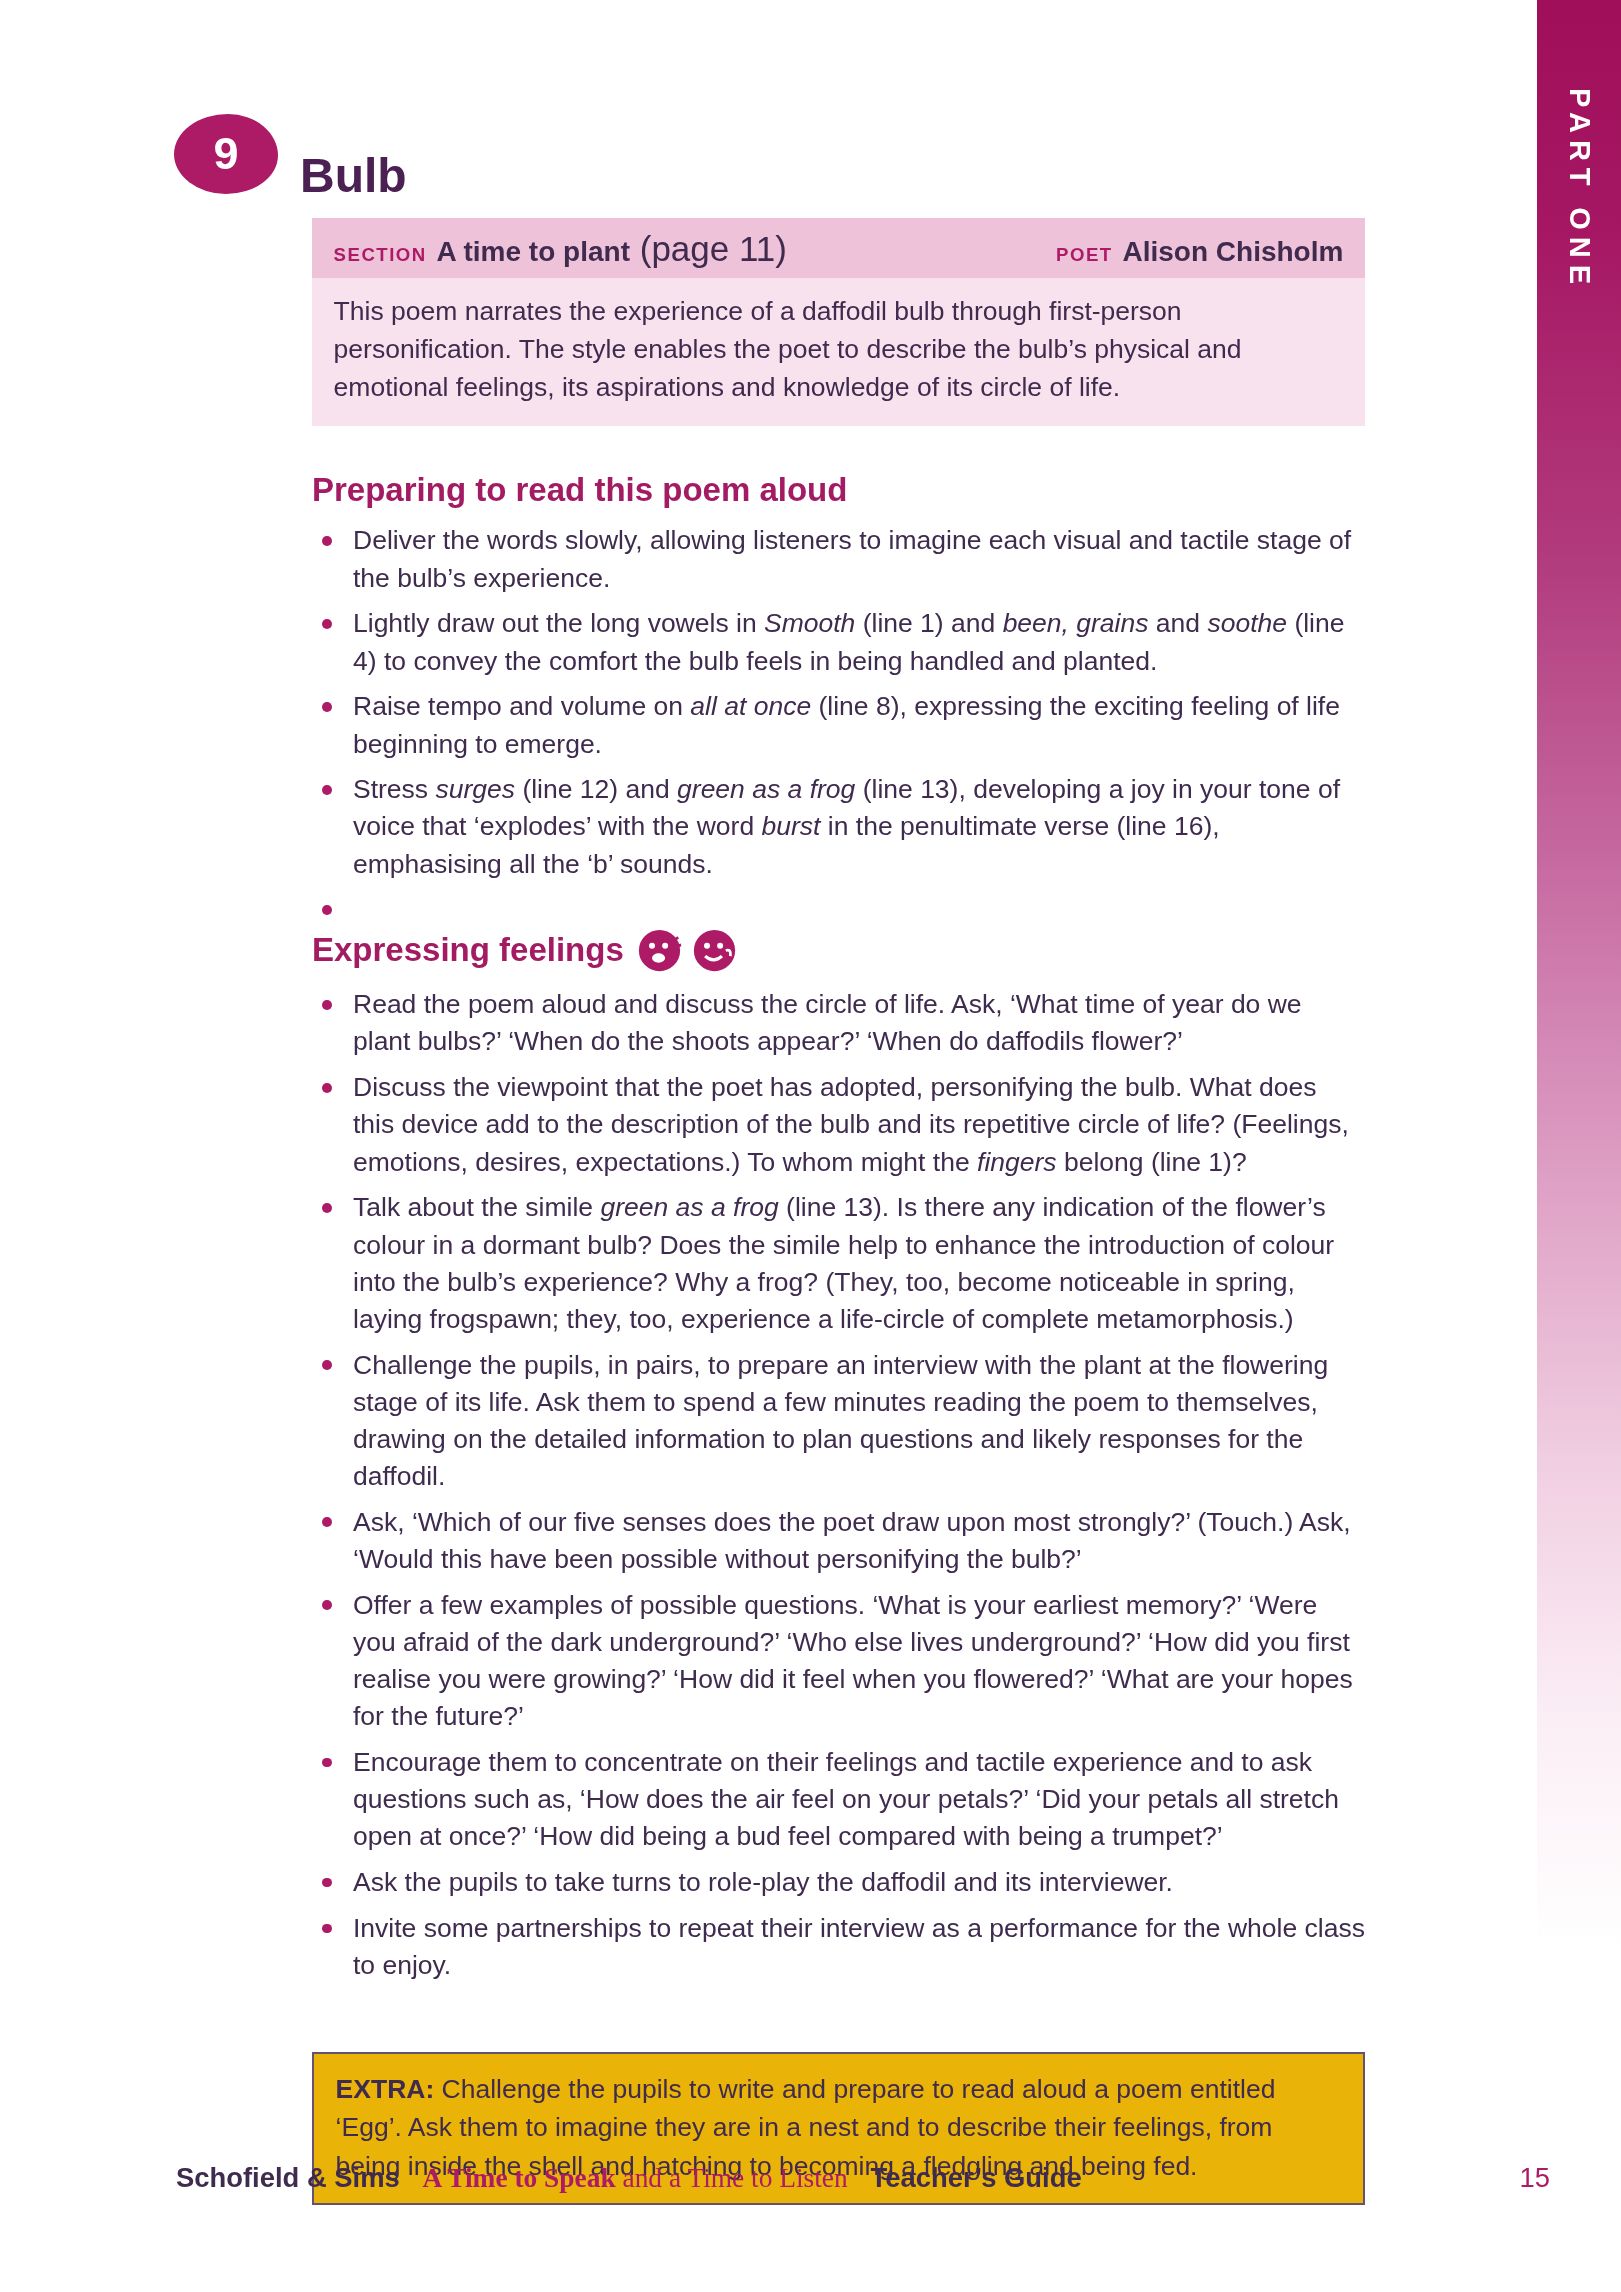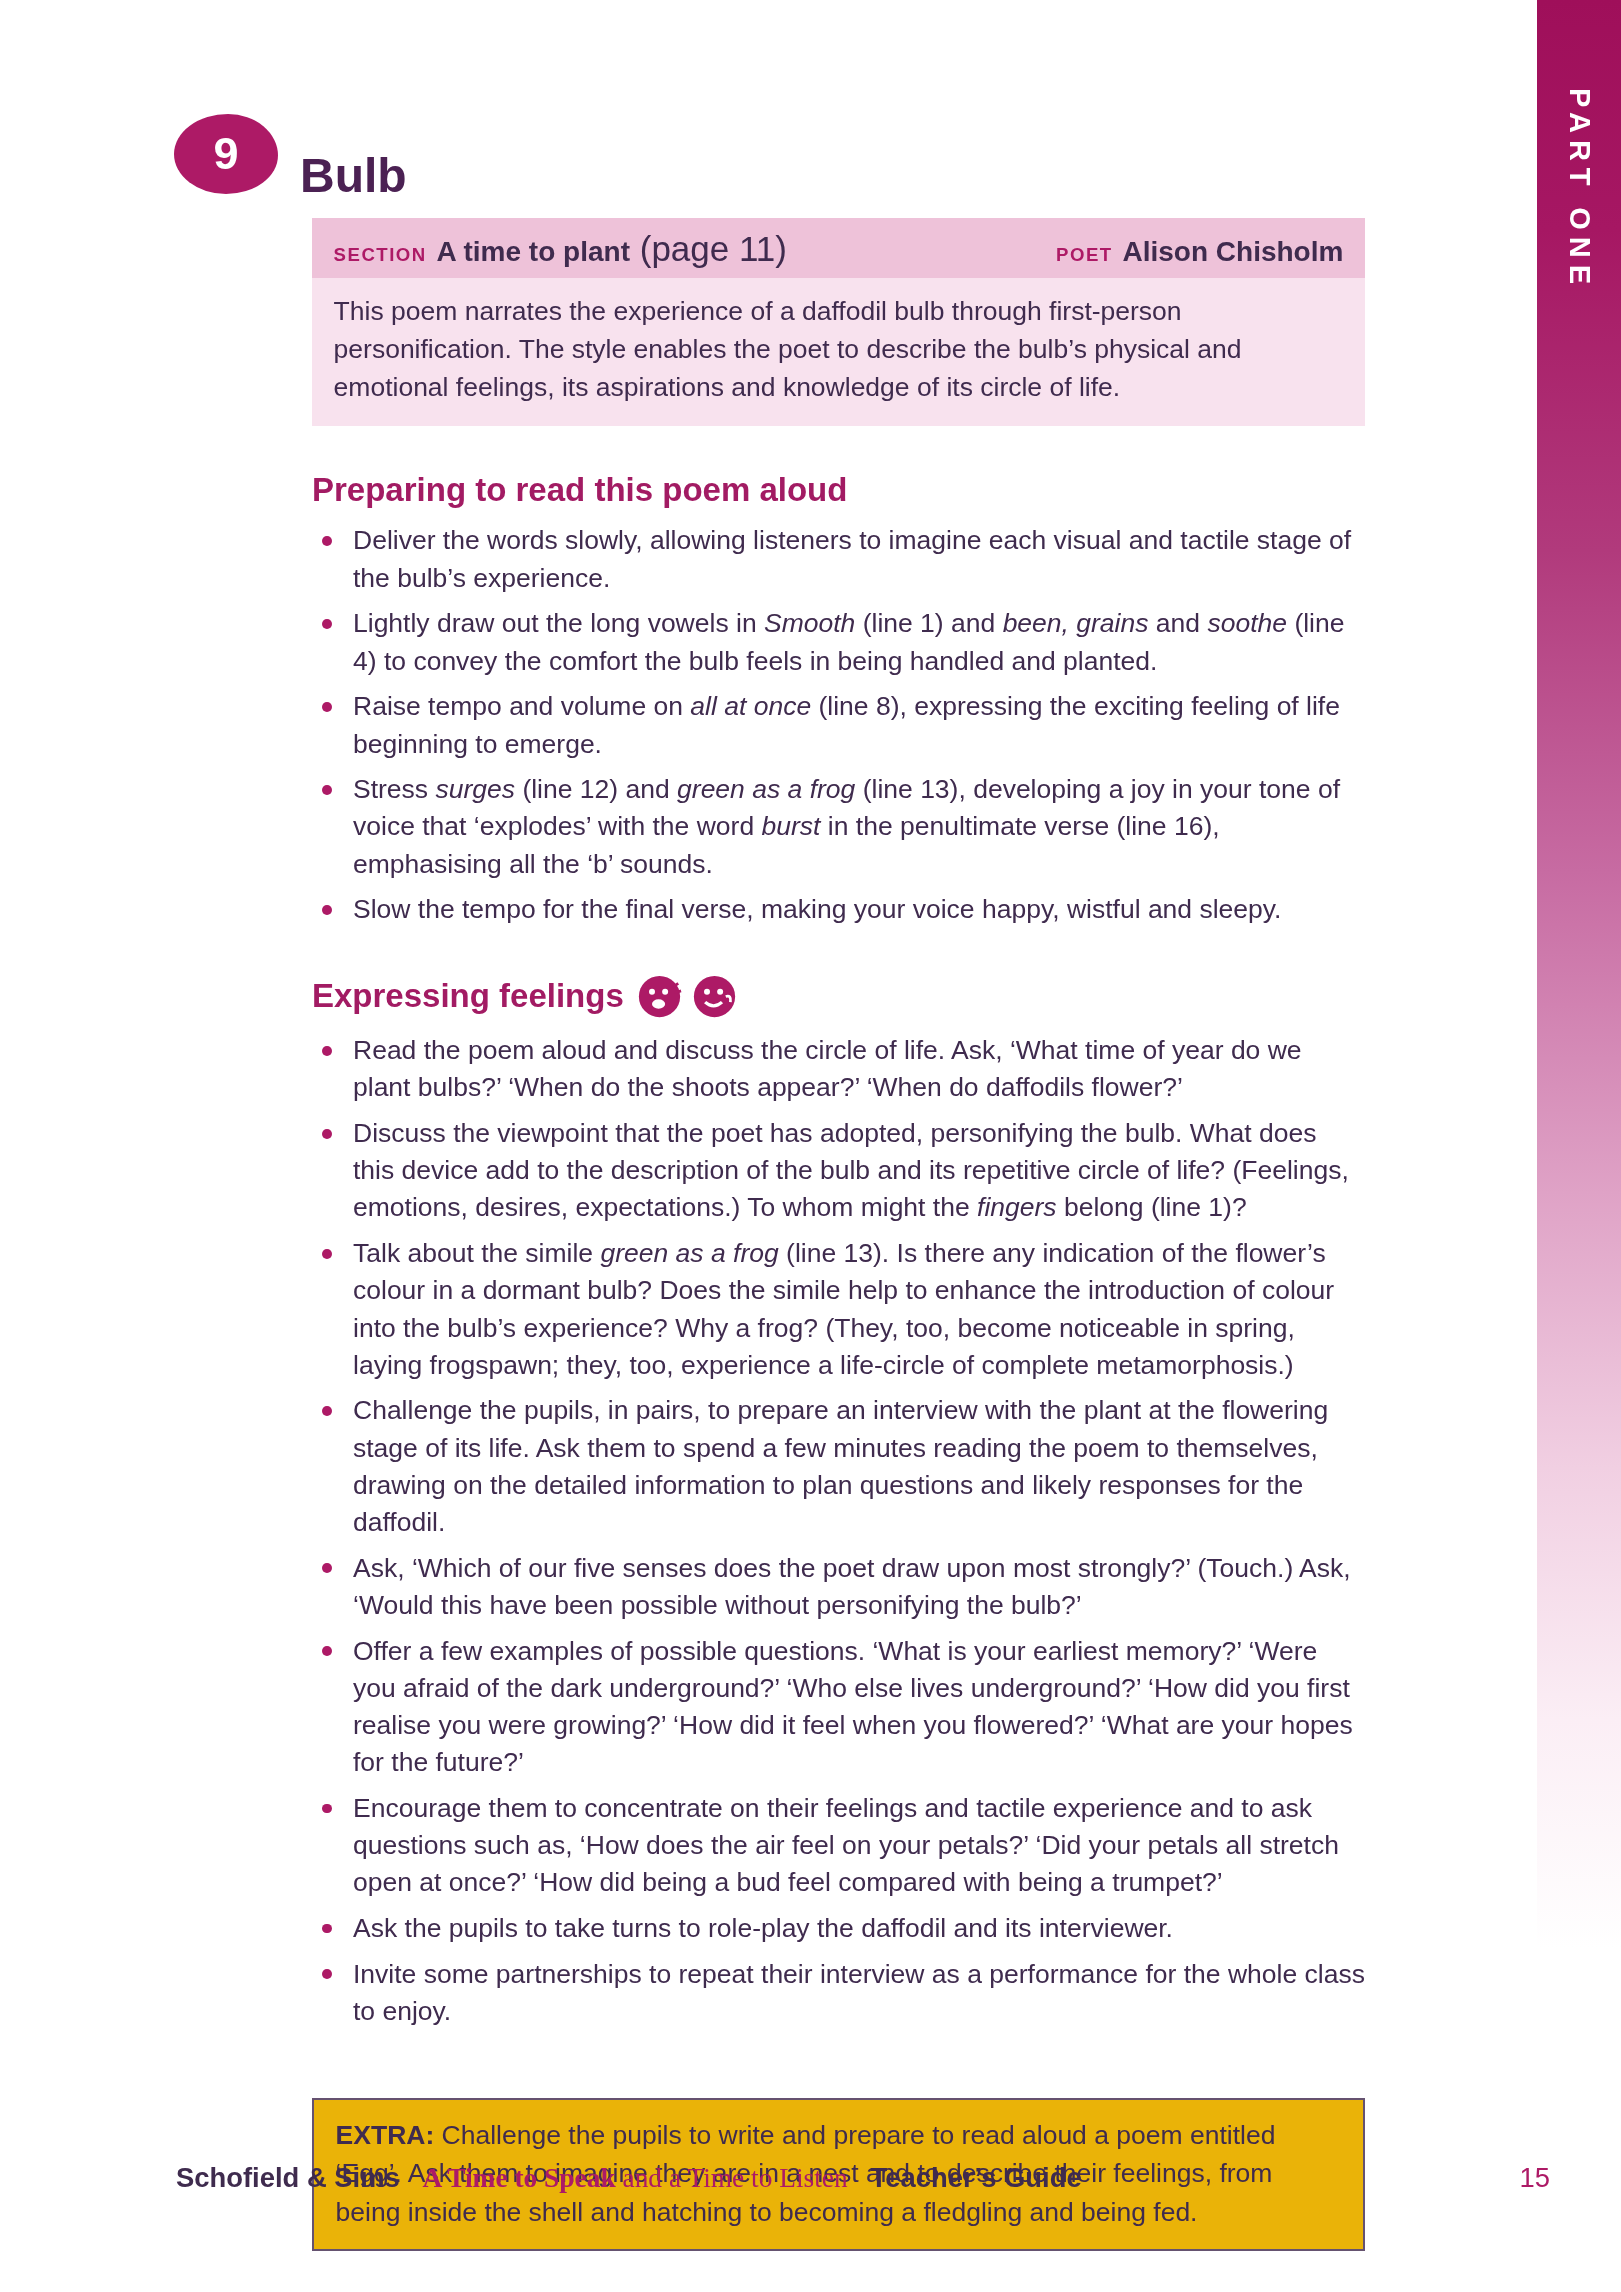--- a/index.html
+++ b/index.html
@@ -119,21 +119,21 @@
   </div>
 
   <h2 class="section-heading">
     <span>Preparing to read this poem aloud</span>
   </h2>
   <ul class="bullets">
     <li class="bullet-item"><span class="bullet-dot"></span><span><span>Deliver the words slowly, allowing listeners to imagine each visual and tactile stage of the bulb’s experience.</span></span></li>
     <li class="bullet-item"><span class="bullet-dot"></span><span><span>Lightly draw out the long vowels in </span><span class="seg-i">Smooth</span><span> (line 1) and </span><span class="seg-i">been, grains</span><span> and </span><span class="seg-i">soothe</span><span> (line 4) to convey the comfort the bulb feels in being handled and planted.</span></span></li>
     <li class="bullet-item"><span class="bullet-dot"></span><span><span>Raise tempo and volume on </span><span class="seg-i">all at once</span><span> (line 8), expressing the exciting feeling of life beginning to emerge.</span></span></li>
     <li class="bullet-item"><span class="bullet-dot"></span><span><span>Stress </span><span class="seg-i">surges</span><span> (line 12) and </span><span class="seg-i">green as a frog</span><span> (line 13), developing a joy in your tone of voice that ‘explodes’ with the word </span><span class="seg-i">burst</span><span> in the penultimate verse (line 16), emphasising all the ‘b’ sounds.</span></span></li>
-    <li class="bullet-item"><span class="bullet-dot"></span><span><span>Slow the tempo for the final verse, making your voice happy, wistful and sleepy.</span></span></li>
+    <li class="bullet-item"><span class="bullet-dot"></span></li>
   </ul>
 
   <h2 class="section-heading">
     <span>Expressing feelings</span>
     <span class="heading-icons">
       <span>
         <svg width="45" height="45" viewBox="0 0 48 48">
           <circle cx="24" cy="24" r="22" fill="#ad1a66"></circle>
           <circle cx="16" cy="19" r="3.2" fill="#ffffff"></circle>
           <circle cx="30" cy="19" r="3.2" fill="#ffffff"></circle>

